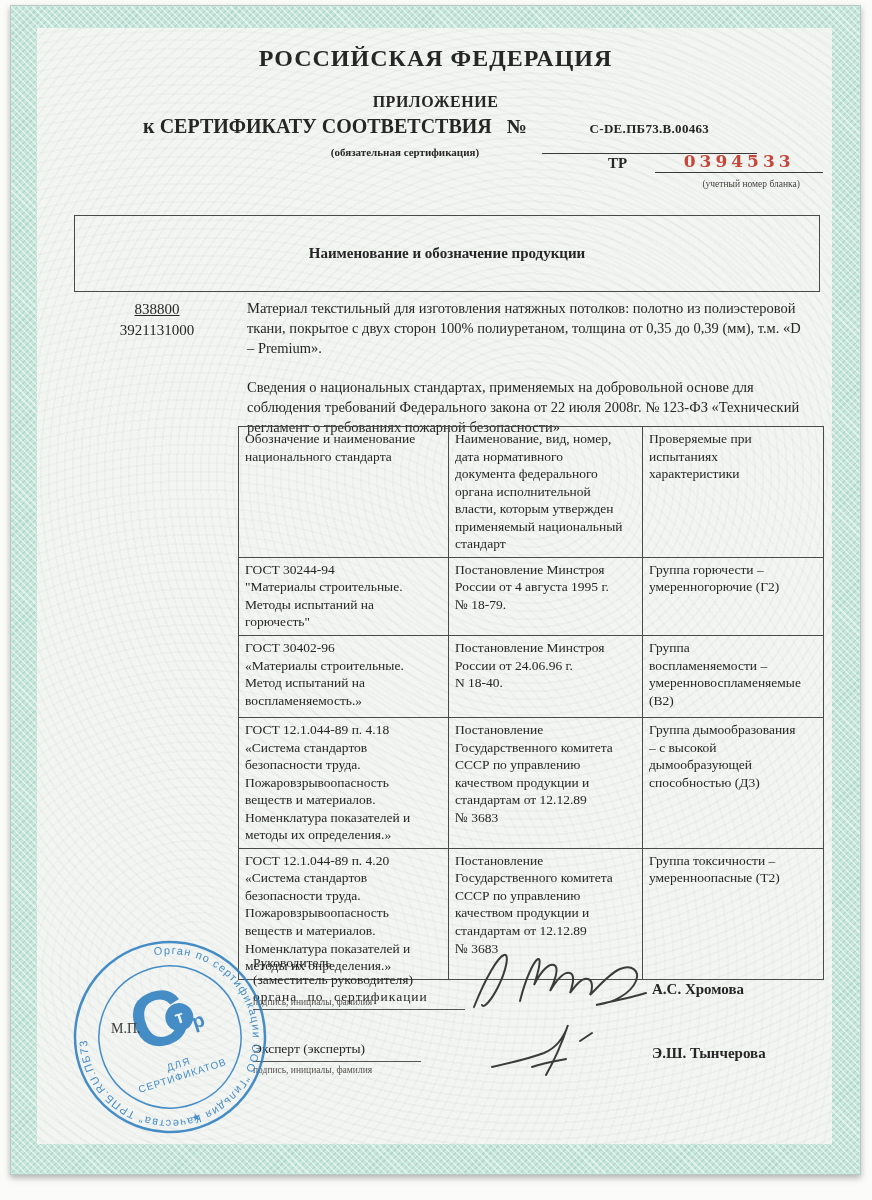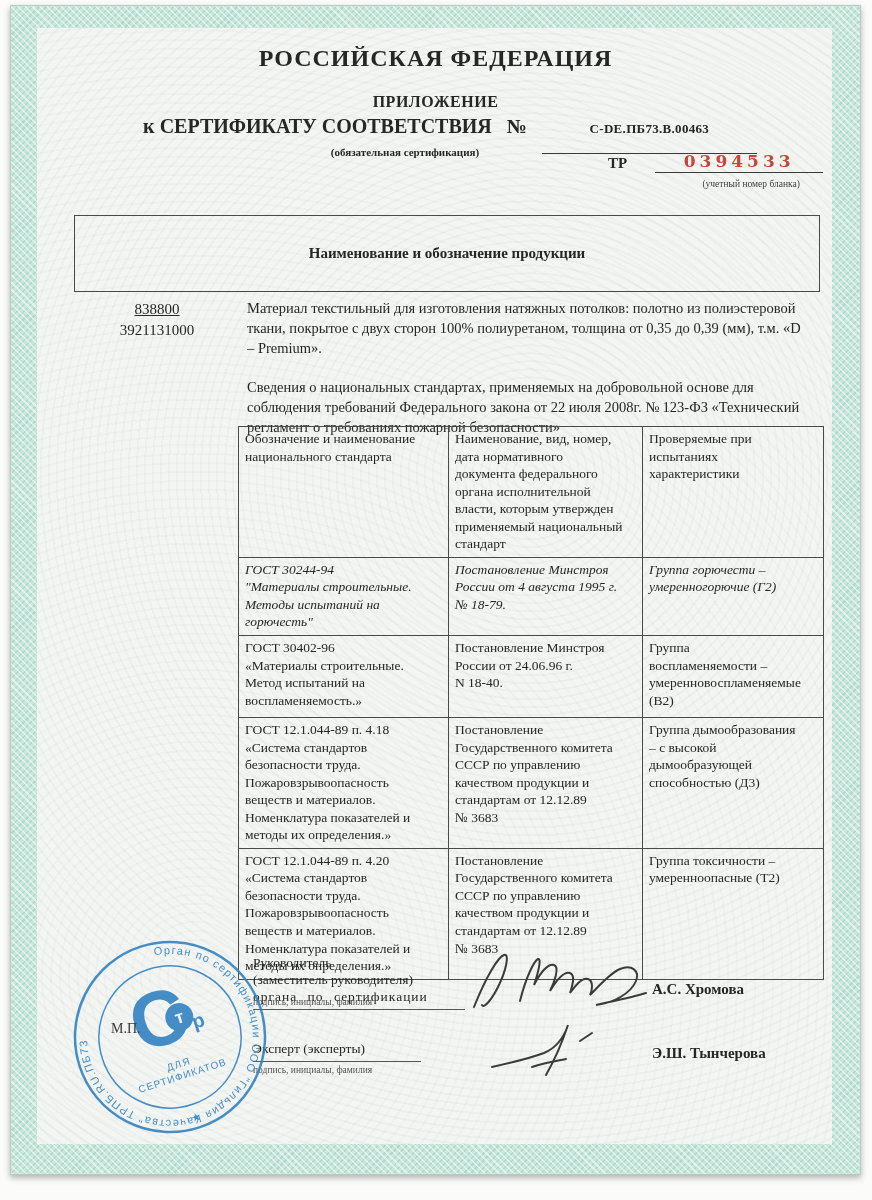--- a/index.html
+++ b/index.html
@@ -104,21 +104,21 @@
 дата нормативного
 документа федерального
 органа исполнительной
 власти, которым утвержден
 применяемый национальный
 стандарт</td>
       <td class="c3">Проверяемые при
 испытаниях
 характеристики</td>
     </tr>
-    <tr style="height:62px;font-style:italic;">
+    <tr style="height:62px;">
       <td>ГОСТ 30244-94
 "Материалы строительные.
 Методы испытаний на
 горючесть"</td>
       <td>Постановление Минстроя
 России от 4 августа 1995 г.
 № 18-79.</td>
       <td>Группа горючести –
 умеренногорючие (Г2)</td>
     </tr>

